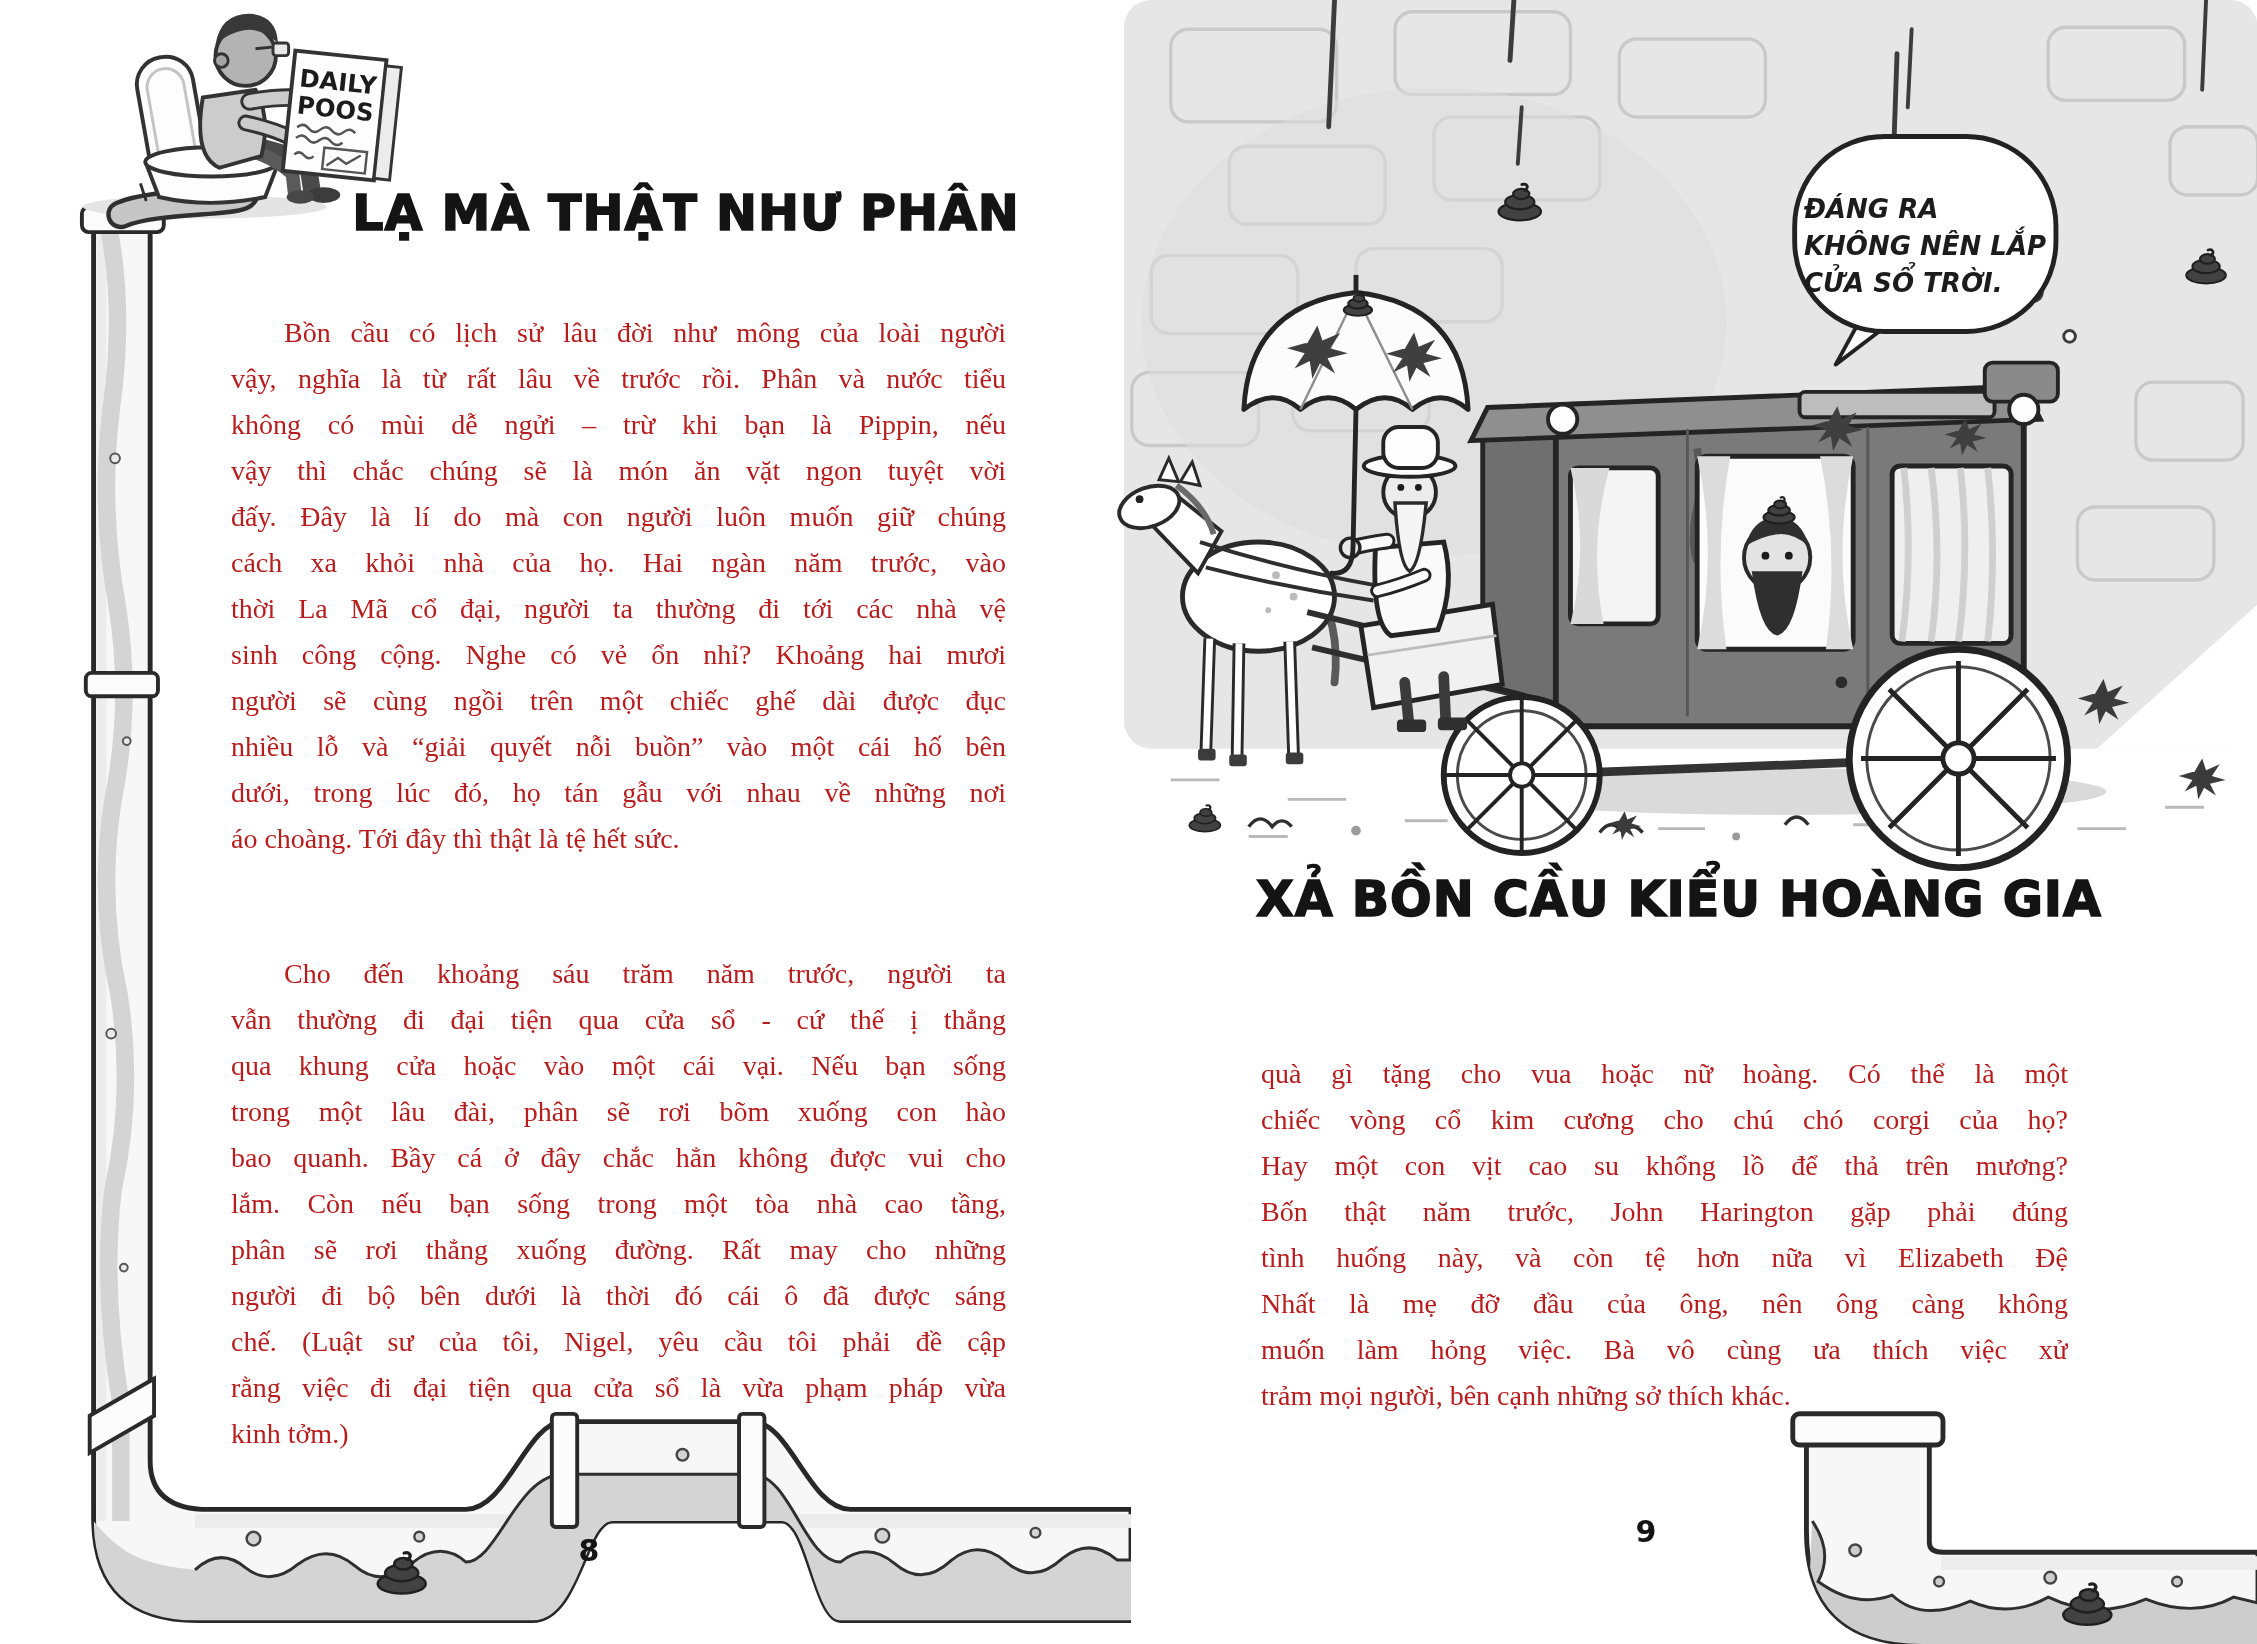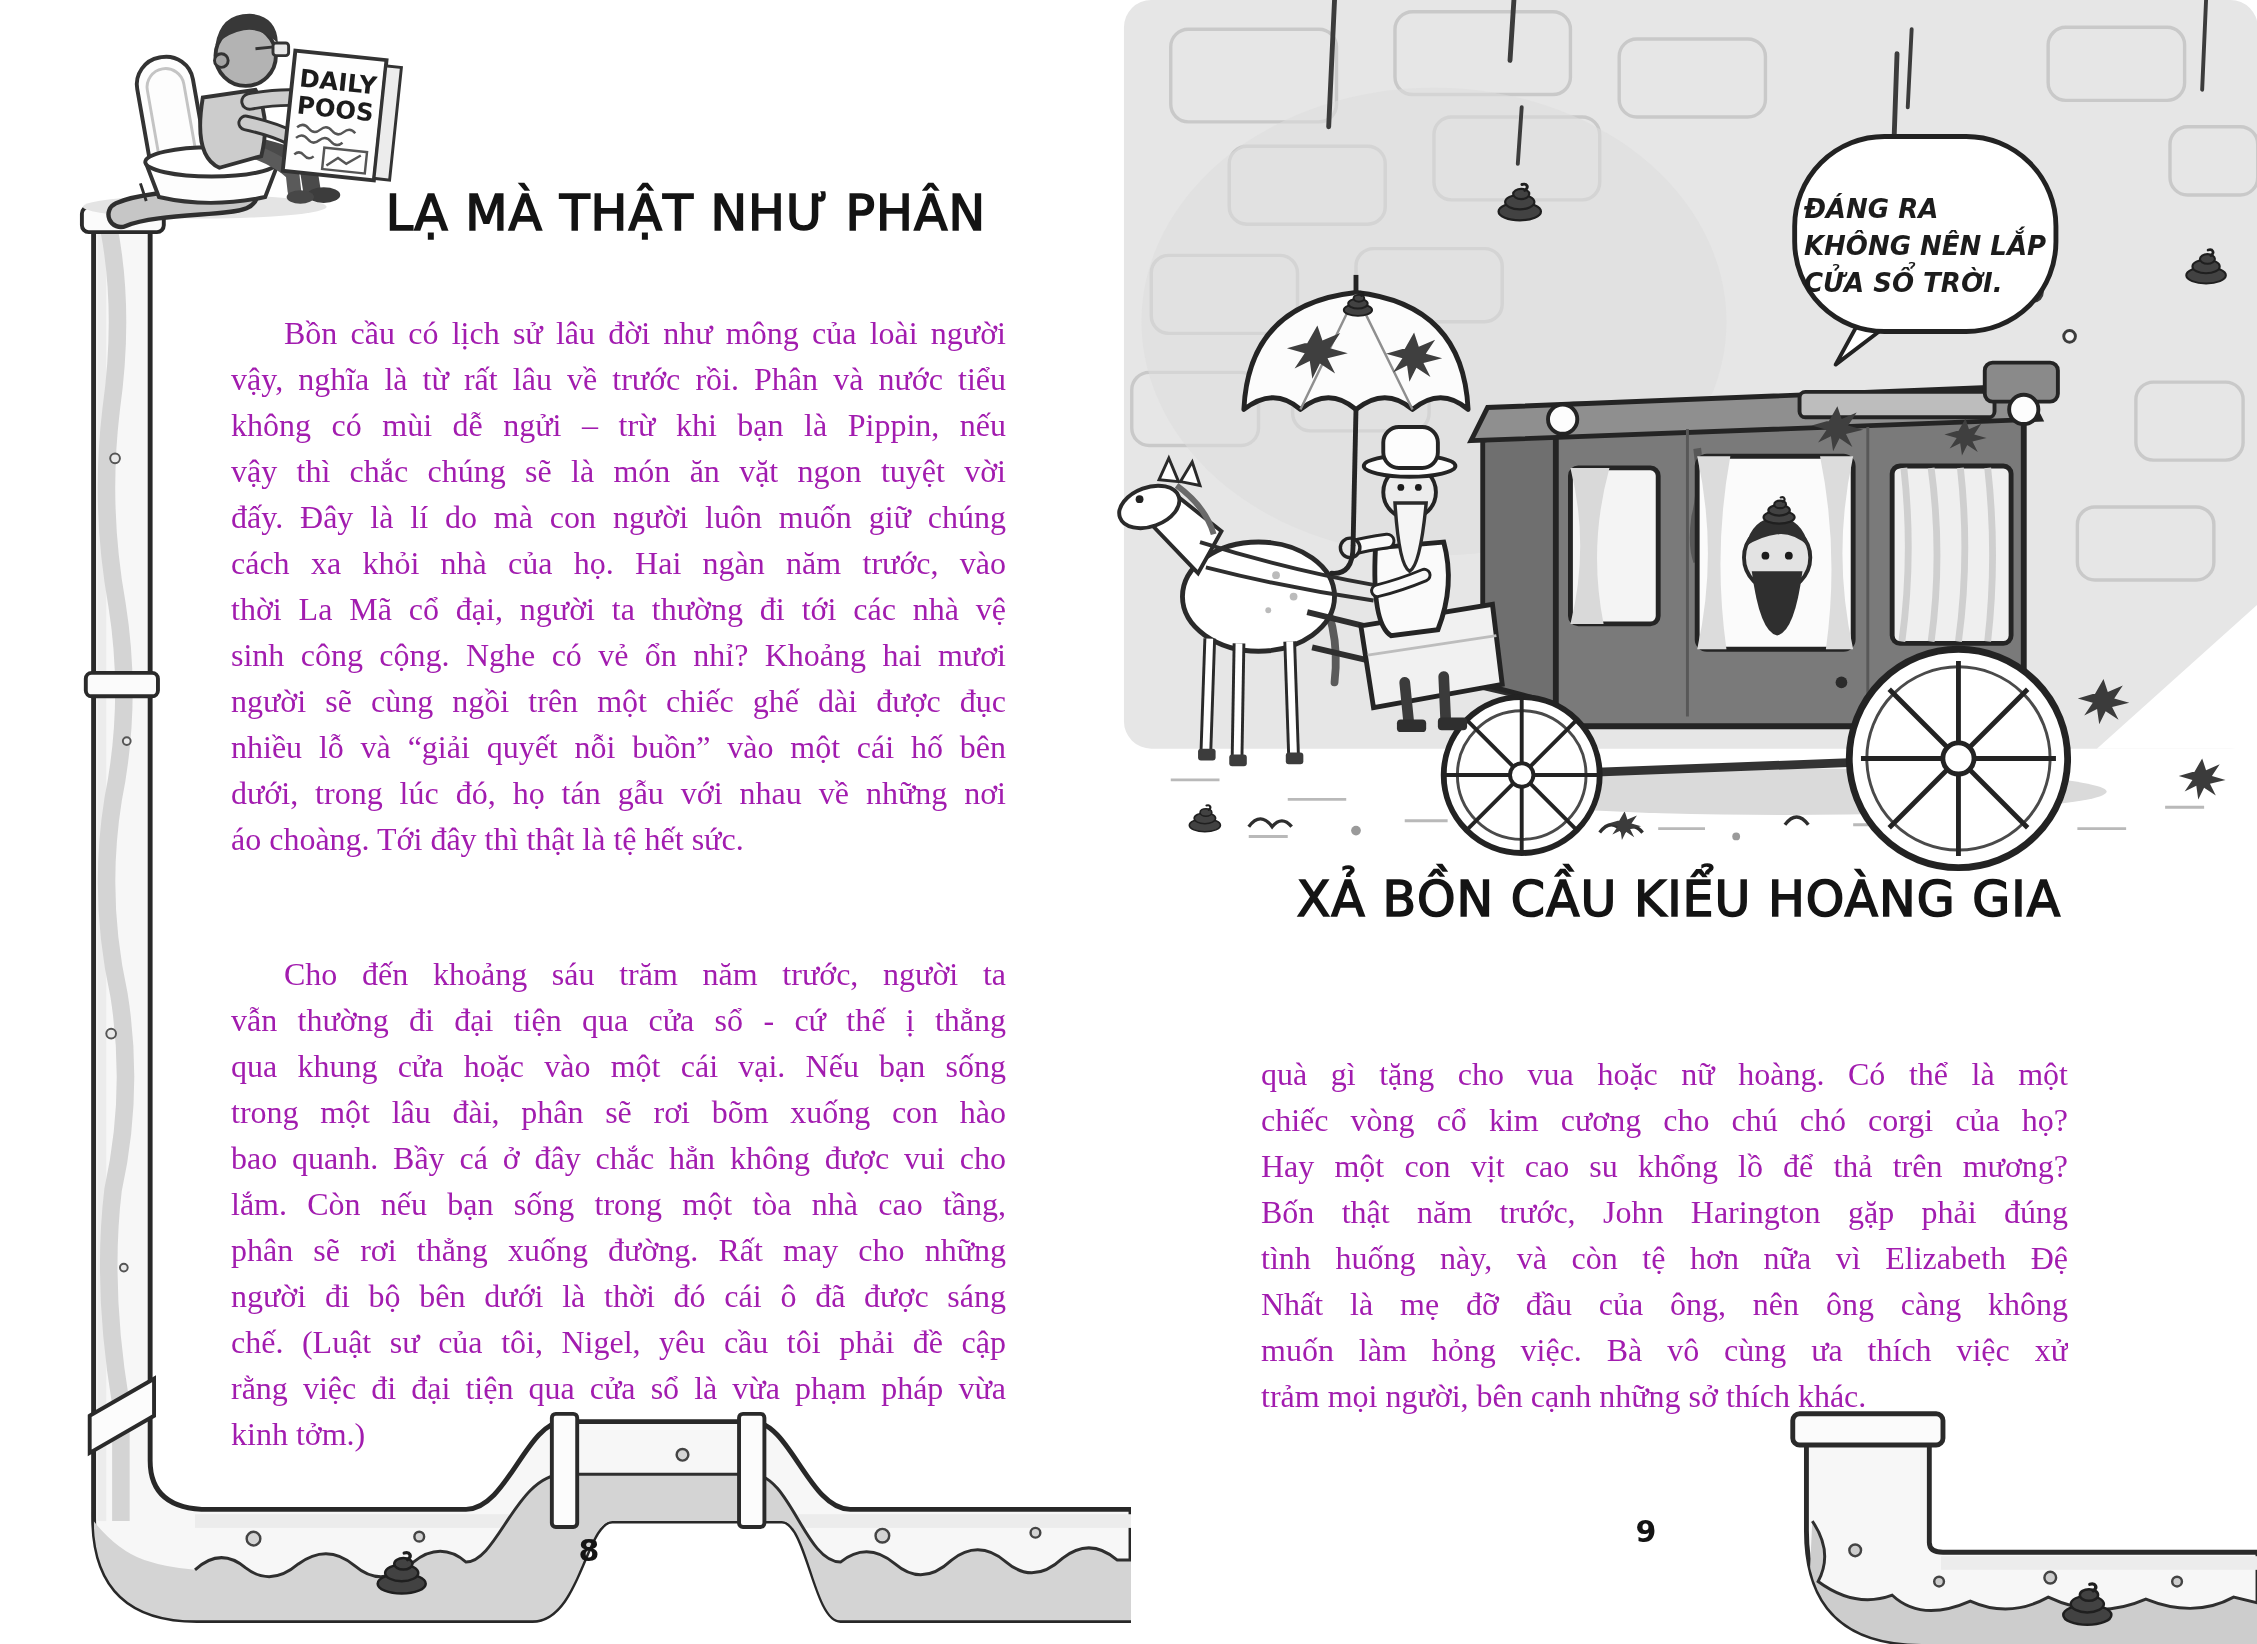--- a/index.html
+++ b/index.html
@@ -1,22 +1,22 @@
 <!DOCTYPE html>
 <html><head>
 <meta charset="utf-8">
 <style>
   html,body{margin:0;padding:0;background:#ffffff;}
   .spread{position:relative;width:2258px;height:1644px;background:#ffffff;overflow:hidden;
           font-family:"Liberation Serif",serif;color:#262626;}
   .art{position:absolute;}
-  .page-title{position:absolute;font-family:"DejaVu Sans",sans-serif;font-weight:400;
+  .page-title{position:absolute;font-family:"DejaVu Sans",sans-serif;font-weight:700;
               font-size:49px;letter-spacing:1px;color:#141414;white-space:nowrap;
               transform:translateX(-50%);-webkit-text-stroke:1.6px #141414;}
-  .body-text{position:absolute;font-size:32px;line-height:46px;color:#a21caf;}
+  .body-text{position:absolute;font-size:28px;line-height:46px;color:#b91c1c;}
   .pline{text-align:justify;text-align-last:justify;line-height:46px;height:46px;overflow:hidden;}
   .pline.first{text-indent:53px;}
   .pline.last{text-align-last:left;}
   .page-num{position:absolute;font-family:"DejaVu Sans",sans-serif;font-weight:800;
             font-size:30px;color:#141414;transform:translateX(-50%);}
   .bubble-text{position:absolute;font-family:"DejaVu Sans",sans-serif;font-weight:700;
                font-style:italic;font-size:26px;line-height:37px;text-align:left;
                color:#1c1c1c;transform:translateX(-50%);white-space:nowrap;}
 </style>
 </head>

